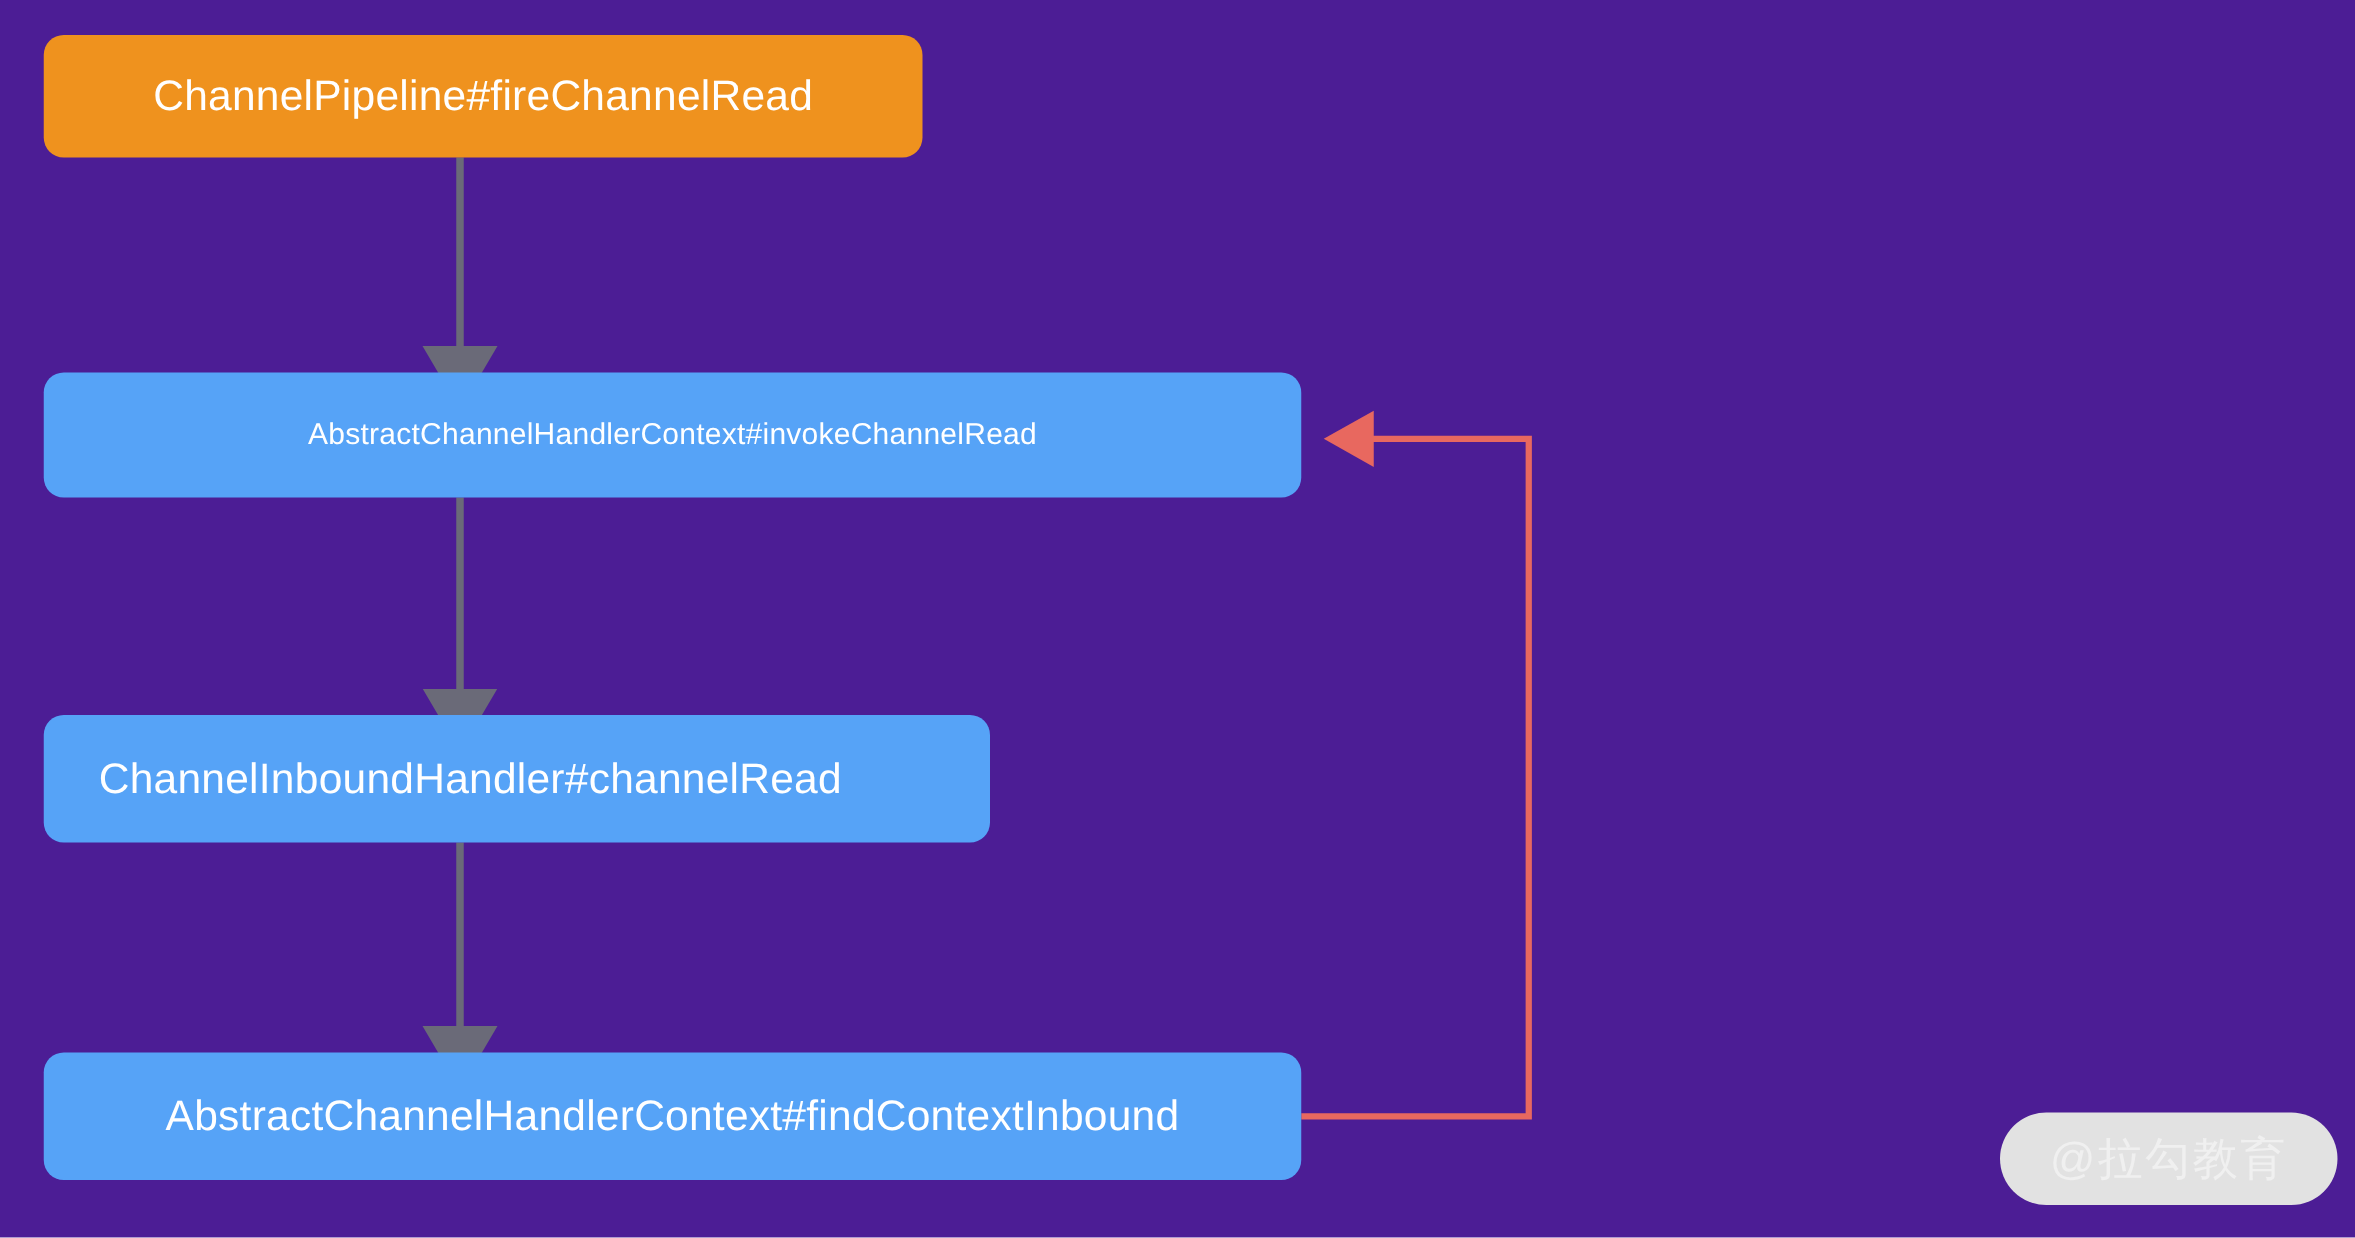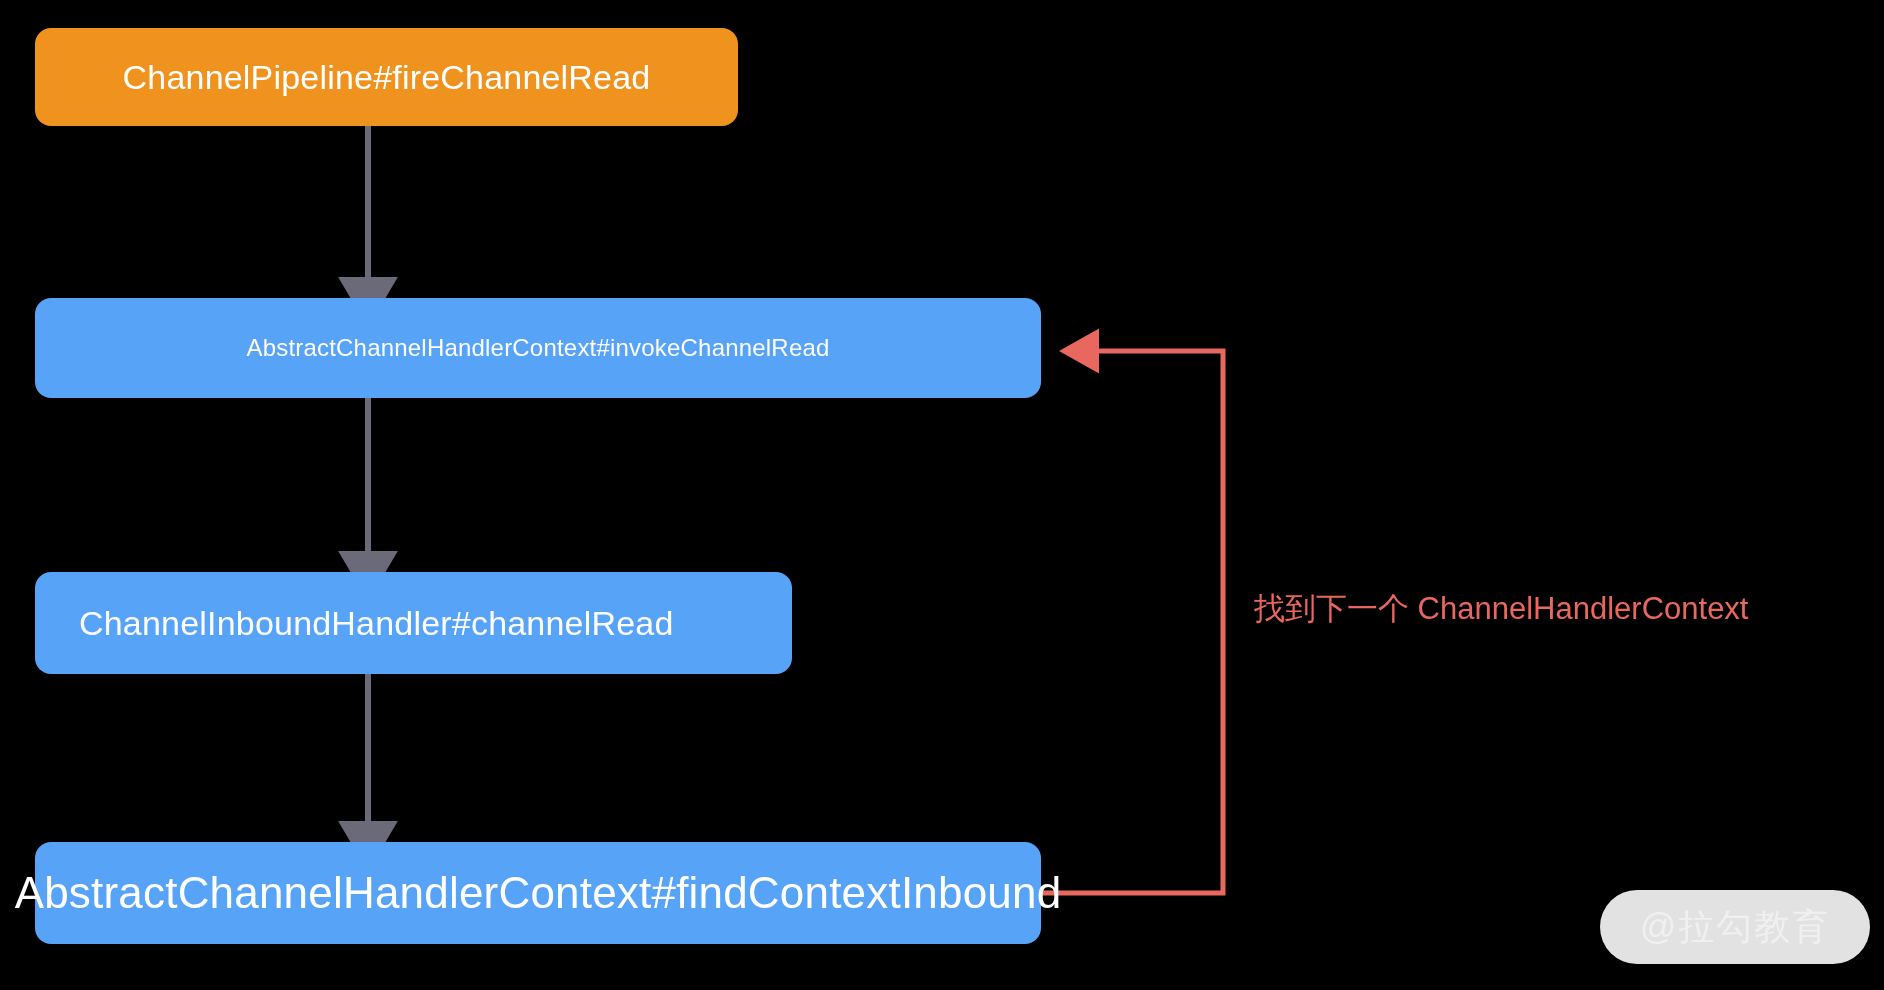--- a/index.html
+++ b/index.html
@@ -7,21 +7,21 @@
     padding: 0;
     background: #ffffff;
   }
   body {
     font-family: "Liberation Sans", "DejaVu Sans", sans-serif;
   }
   #stage {
     position: relative;
     width: 1884px;
     height: 990px;
-    background: #000000;
+    background: #4c1d95;
     overflow: hidden;
   }
 
   .node {
     position: absolute;
     display: flex;
     align-items: center;
     justify-content: center;
     border-radius: 16px;
     color: #ffffff;
@@ -47,21 +47,21 @@
   #node-channel-read {
     left: 35px;  top: 572px;
     width: 757px; height: 102px;
     font-size: 34px;
     justify-content: flex-start;
     padding-left: 44px;
   }
   #node-find-context-inbound {
     left: 35px;  top: 842px;
     width: 1006px; height: 102px;
-    font-size: 44px;
+    font-size: 34px;
   }
 
   svg.overlay {
     position: absolute;
     left: 0; top: 0;
     width: 1884px;
     height: 990px;
     pointer-events: none;
   }
 
@@ -125,19 +125,18 @@
   </div>
 
   <div class="node blue" id="node-channel-read">
     <span>ChannelInboundHandler#channelRead</span>
   </div>
 
   <div class="node blue" id="node-find-context-inbound">
     <span>AbstractChannelHandlerContext#findContextInbound</span>
   </div>
 
-  <div id="annotation-label">找到下一个 ChannelHandlerContext</div>
 
   <div id="watermark">
     <span>@拉勾教育</span>
   </div>
 
 </div>
 
 </body></html>

